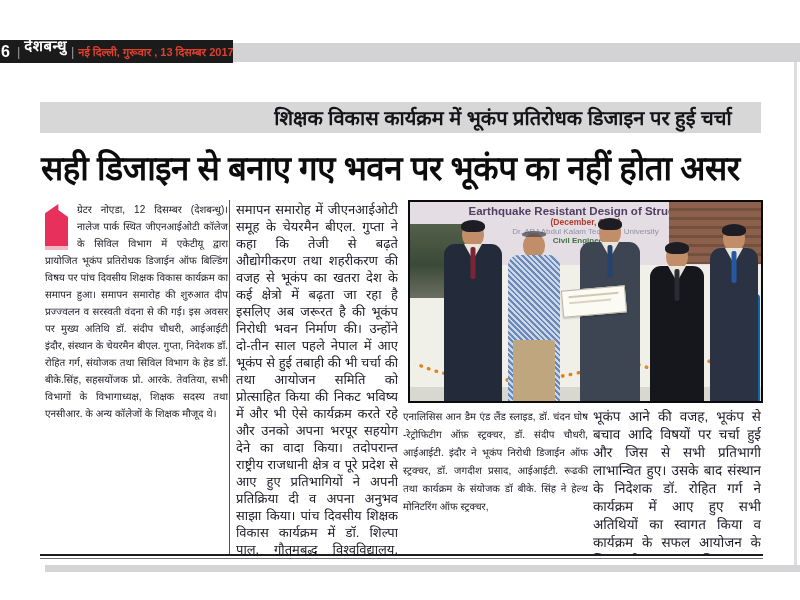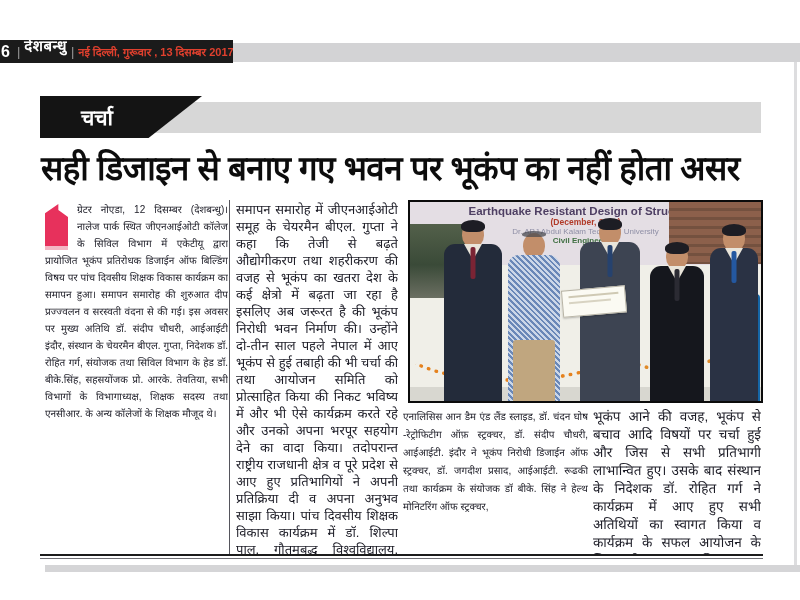--- a/index.html
+++ b/index.html
@@ -113,21 +113,21 @@
     <span class="mh-page">6</span>
     <span class="mh-sep">|</span>
     <span class="mh-logo">देशबन्धु</span>
     <span class="mh-sep">|</span>
     <span class="mh-date">नई दिल्ली, गुरूवार , 13 दिसम्बर 2017</span>
   </div>
   <div class="masthead-ext"></div>
   <div class="right-shadow"></div>
 
   <div class="kicker-strip"></div>
-  <div class="kicker-label">चर्चा</div>
+  <div class="kicker-subtitle">शिक्षक विकास कार्यक्रम में भूकंप प्रतिरोधक डिजाइन पर हुई चर्चा</div>
 
   <div class="headline">सही डिजाइन से बनाए गए भवन पर भूकंप का नहीं होता असर</div>
 
   <div class="bodytext col1">
     <span class="flag-icon"></span><span>ग्रेटर नोएडा, 12 दिसम्बर (देशबन्धु)। नालेज पार्क स्थित जीएनआईओटी कॉलेज के सिविल विभाग में एकेटीयू द्वारा प्रायोजित भूकंप प्रतिरोधक डिजाईन ऑफ बिल्डिंग विषय पर पांच दिवसीय शिक्षक विकास कार्यक्रम का समापन हुआ। समापन समारोह की शुरुआत दीप प्रज्ज्वलन व सरस्वती वंदना से की गई। इस अवसर पर मुख्य अतिथि डॉ. संदीप चौधरी, आईआईटी इंदौर, संस्थान के चेयरमैन बीएल. गुप्ता, निदेशक डॉ. रोहित गर्ग, संयोजक तथा सिविल विभाग के हेड डॉ. बीके.सिंह, सहसयोंजक प्रो. आरके. तेवतिया, सभी विभागों के विभागाध्यक्ष, शिक्षक सदस्य तथा एनसीआर. के अन्य कॉलेजों के शिक्षक मौजूद थे।</span>
   </div>
   <div class="col-rule"></div>
   <div class="bodytext col2">
     <span>समापन समारोह में जीएनआईओटी समूह के चेयरमैन बीएल. गुप्ता ने कहा कि तेजी से बढ़ते औद्योगीकरण तथा शहरीकरण की वजह से भूकंप का खतरा देश के कई क्षेत्रो में बढ़ता जा रहा है इसलिए अब जरूरत है की भूकंप निरोधी भवन निर्माण की। उन्होंने दो-तीन साल पहले नेपाल में आए भूकंप से हुई तबाही की भी चर्चा की तथा आयोजन समिति को प्रोत्साहित किया की निकट भविष्य में और भी ऐसे कार्यक्रम करते रहे और उनको अपना भरपूर सहयोग देने का वादा किया। तदोपरान्त राष्ट्रीय राजधानी क्षेत्र व पूरे प्रदेश से आए हुए प्रतिभागियों ने अपनी प्रतिक्रिया दी व अपना अनुभव साझा किया। पांच दिवसीय शिक्षक विकास कार्यक्रम में डॉ. शिल्पा पाल, गौतमबुद्ध विश्वविद्यालय, सिस्मिक</span>
   </div>

